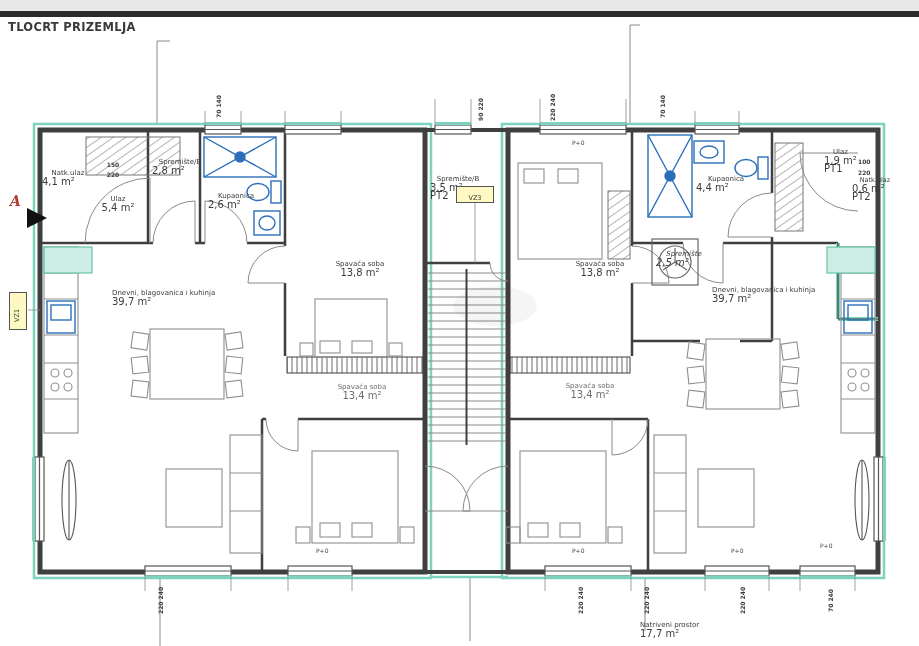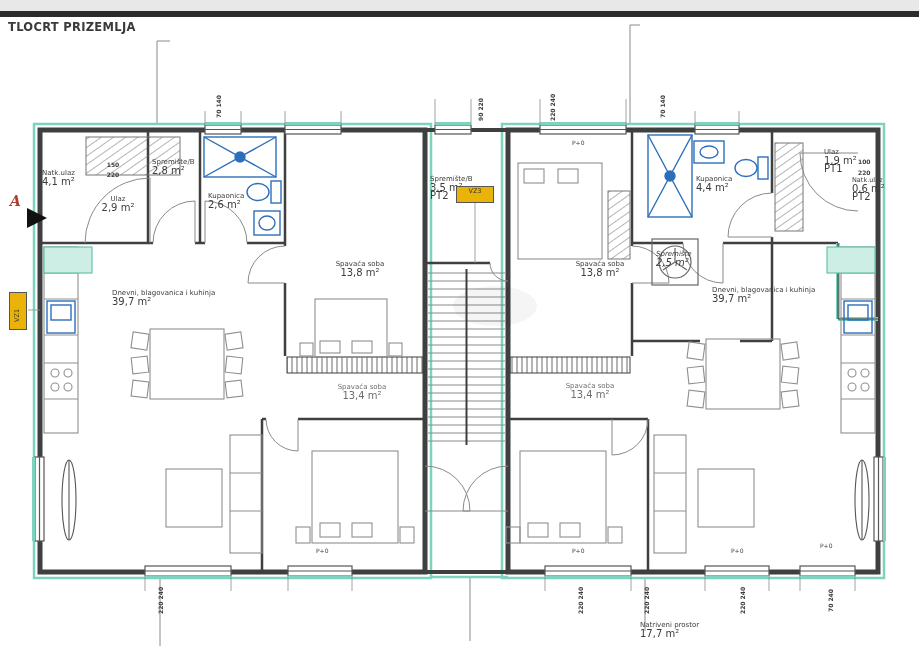--- a/index.html
+++ b/index.html
@@ -2,28 +2,28 @@
 <html><head>
 <meta charset="utf-8">
 <style>
   html,body{margin:0;padding:0;background:#e8e8e8;}
   .stage{position:relative;width:919px;height:642px;background:#ffffff;overflow:hidden;
          font-family:"DejaVu Sans",sans-serif;margin-top:11px;}
   .topbar{position:absolute;left:0;top:0;width:919px;height:6px;background:#2c2c2c;}
   .title{position:absolute;left:8px;top:9px;font-size:11.5px;font-weight:bold;color:#3a3a3a;letter-spacing:.3px;}
   svg{position:absolute;left:0;top:0;}
   .room{position:absolute;color:#3c3c3c;}
-  .room .n{display:block;font-size:7px;line-height:8.5px;white-space:nowrap;}
+  .room .n{display:block;font-size:7px;line-height:8.5px;white-space:nowrap;text-align:center;}
   .room .a{display:block;font-size:10px;line-height:8.5px;white-space:nowrap;}
   .c{text-align:center;}
   .muted{color:#6e6e6e;}
   .dim{position:absolute;font-size:6px;font-weight:bold;color:#3c3c3c;white-space:nowrap;}
   .rot{transform:rotate(-90deg);transform-origin:0 0;}
   .p0{position:absolute;font-size:6px;color:#3c3c3c;white-space:nowrap;}
-  .tag-box{position:absolute;border:1px solid #555;background:#eab308;display:flex;align-items:flex-start;
+  .tag-box{position:absolute;border:1px solid #555;background:#fef9c3;display:flex;align-items:flex-end;
            justify-content:center;font-size:6.5px;color:#333;}
   .marker-a{position:absolute;left:10px;top:182px;color:#b03a2e;font:italic bold 14px "DejaVu Serif",serif;}
 </style>
 </head>
 <body>
 
 <div class="stage">
   <div class="topbar"></div>
   <div class="title">TLOCRT PRIZEMLJA</div>
 
@@ -285,21 +285,21 @@
   <div class="room" style="left:42px;top:158px;width:52px;">
     <span class="n">Natk.ulaz</span>
     <span class="a">4,1 m²</span>
   </div>
   <div class="dim" style="left:100px;top:149px;width:26px;text-align:center;line-height:10px;">
     <span>150</span><br>
     <span>220</span>
   </div>
   <div class="room c" style="left:96px;top:184px;width:44px;">
     <span class="n">Ulaz</span>
-    <span class="a">2,9 m²</span>
+    <span class="a">5,4 m²</span>
   </div>
   <div class="room" style="left:152px;top:147px;width:56px;">
     <span class="n">Spremište/B</span>
     <span class="a">2,8 m²</span>
   </div>
   <div class="room" style="left:208px;top:181px;width:56px;">
     <span class="n">Kupaonica</span>
     <span class="a">2,6 m²</span>
   </div>
   <div class="room c" style="left:320px;top:249px;width:80px;">

